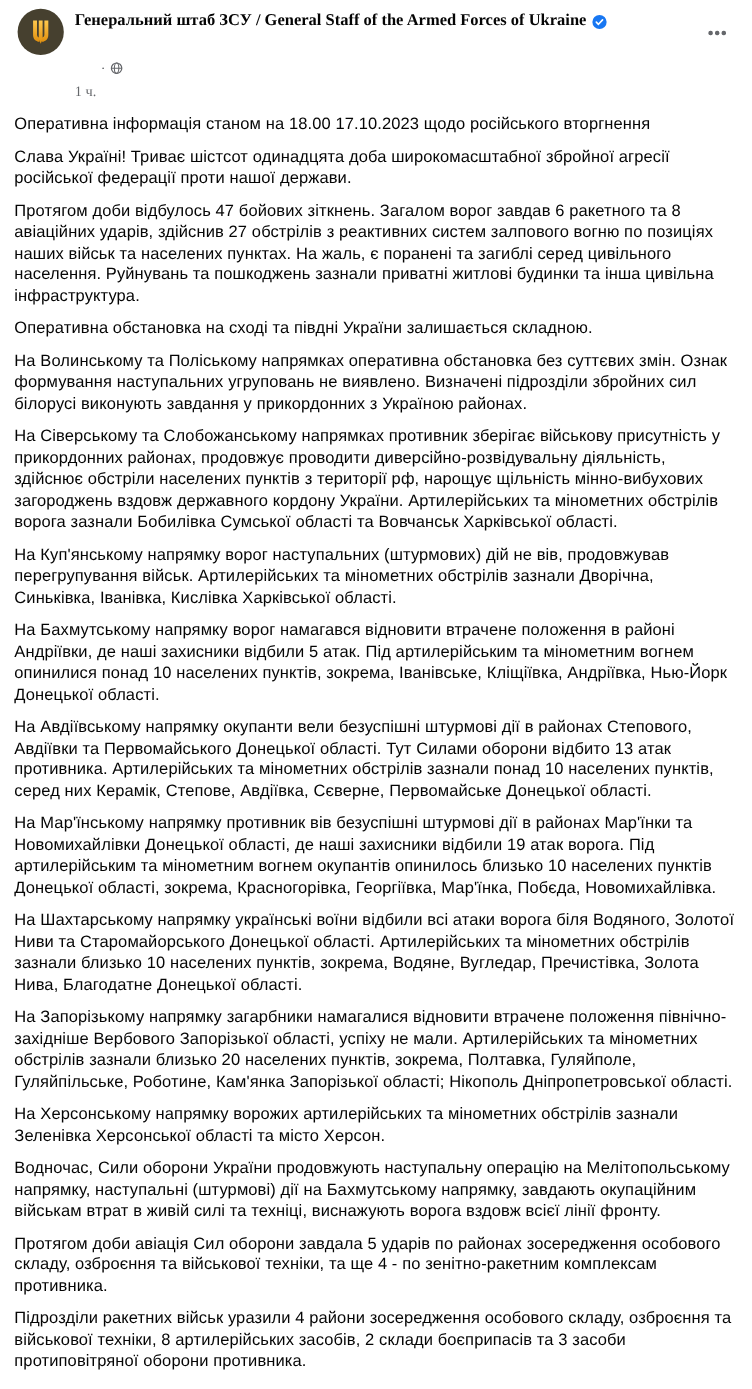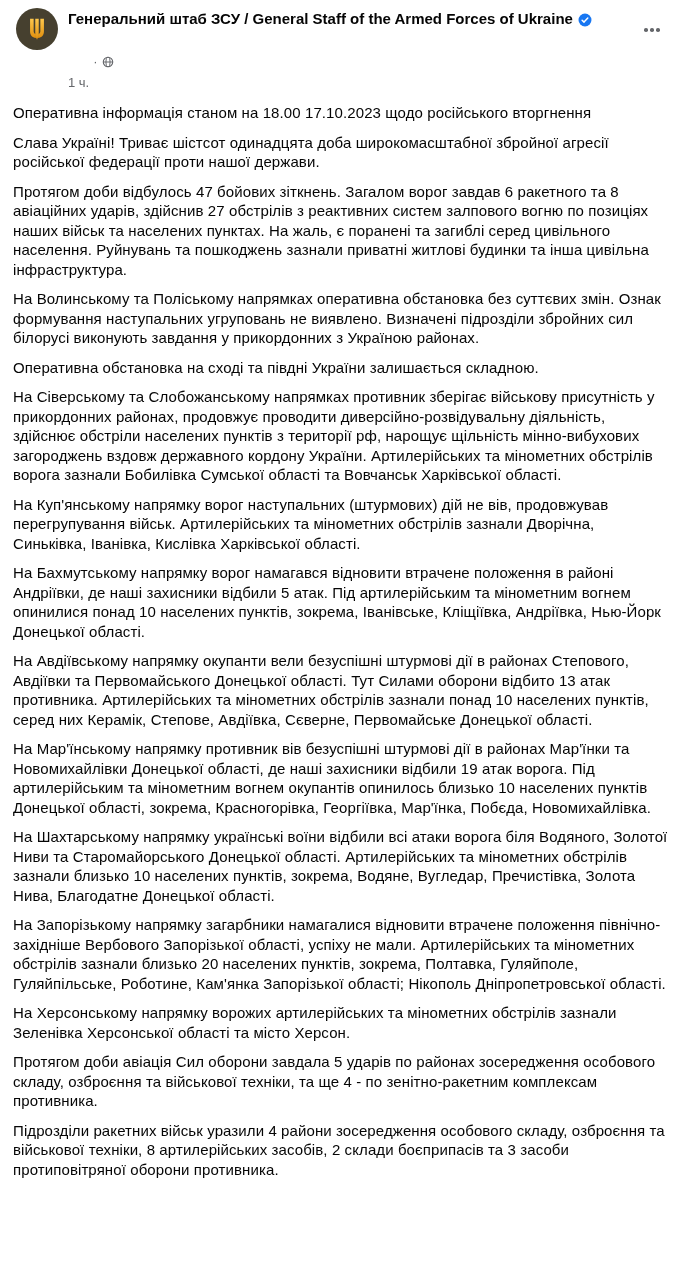--- a/index.html
+++ b/index.html
@@ -20,21 +20,21 @@
   }
   .avatar {
     width: 42px; height: 42px;
     border-radius: 50%;
     background: #46402f;
     flex: 0 0 42px;
     display: flex; align-items: center; justify-content: center;
     cursor: pointer;
   }
   .avatar svg { width: 26px; height: 26px; display: block; }
-  .header-info { margin-left: 10px; flex: 1 1 auto; min-width: 0; padding-top: 1px; }
+  .header-info { margin-left: 10px; flex: 1 1 auto; min-width: 0; padding-top: 1px; font-family: Liberation Serif, serif; }
   .page-name-row { display: flex; align-items: center; gap: 5px; }
   .page-name {
     font-size: 15px;
     font-weight: 700;
     color: #050505;
     line-height: 20px;
     text-decoration: none;
     cursor: pointer;
     white-space: nowrap;
   }
@@ -126,27 +126,28 @@
       <i></i>
       <i></i>
       <i></i>
     </button>
   </div>
 
   <div class="post-body">
     <p>Оперативна інформація станом на 18.00 17.10.2023 щодо російського вторгнення</p>
     <p>Слава Україні! Триває шістсот одинадцята доба широкомасштабної збройної агресії російської федерації проти нашої держави.</p>
     <p>Протягом доби відбулось 47 бойових зіткнень. Загалом ворог завдав 6 ракетного та 8 авіаційних ударів, здійснив 27 обстрілів з реактивних систем залпового вогню по позиціях наших військ та населених пунктах. На жаль, є поранені та загиблі серед цивільного населення. Руйнувань та пошкоджень зазнали приватні житлові будинки та інша цивільна інфраструктура.</p>
+    <p>Оперативна обстановка на сході та півдні України залишається складною.</p>
     <p>На Волинському та Поліському напрямках оперативна обстановка без суттєвих змін. Ознак формування наступальних угруповань не виявлено. Визначені підрозділи збройних сил білорусі виконують завдання у прикордонних з Україною районах.</p>
-    <p>Оперативна обстановка на сході та півдні України залишається складною.</p>
     <p>На Сіверському та Слобожанському напрямках противник зберігає військову присутність у прикордонних районах, продовжує проводити диверсійно-розвідувальну діяльність, здійснює обстріли населених пунктів з території рф, нарощує щільність мінно-вибухових загороджень вздовж державного кордону України. Артилерійських та мінометних обстрілів ворога зазнали Бобилівка Сумської області та Вовчанськ Харківської області.</p>
     <p>На Куп'янському напрямку ворог наступальних (штурмових) дій не вів, продовжував перегрупування військ. Артилерійських та мінометних обстрілів зазнали Дворічна, Синьківка, Іванівка, Кислівка Харківської області.</p>
     <p>На Бахмутському напрямку ворог намагався відновити втрачене положення в районі Андріївки, де наші захисники відбили 5 атак. Під артилерійським та мінометним вогнем опинилися понад 10 населених пунктів, зокрема, Іванівське, Кліщіївка, Андріївка, Нью-Йорк Донецької області.</p>
     <p>На Авдіївському напрямку окупанти вели безуспішні штурмові дії в районах Степового, Авдіївки та Первомайського Донецької області. Тут Силами оборони відбито 13 атак противника. Артилерійських та мінометних обстрілів зазнали понад 10 населених пунктів, серед них Керамік, Степове, Авдіївка, Сєверне, Первомайське Донецької області.</p>
     <p>На Мар'їнському напрямку противник вів безуспішні штурмові дії в районах Мар'їнки та Новомихайлівки Донецької області, де наші захисники відбили 19 атак ворога. Під артилерійським та мінометним вогнем окупантів опинилось близько 10 населених пунктів Донецької області, зокрема, Красногорівка, Георгіївка, Мар'їнка, Побєда, Новомихайлівка.</p>
     <p>На Шахтарському напрямку українські воїни відбили всі атаки ворога біля Водяного, Золотої Ниви та Старомайорського Донецької області. Артилерійських та мінометних обстрілів зазнали близько 10 населених пунктів, зокрема, Водяне, Вугледар, Пречистівка, Золота Нива, Благодатне Донецької області.</p>
     <p>На Запорізькому напрямку загарбники намагалися відновити втрачене положення північно-західніше Вербового Запорізької області, успіху не мали. Артилерійських та мінометних обстрілів зазнали близько 20 населених пунктів, зокрема, Полтавка, Гуляйполе, Гуляйпільське, Роботине, Кам'янка Запорізької області; Нікополь Дніпропетровської області.</p>
     <p>На Херсонському напрямку ворожих артилерійських та мінометних обстрілів зазнали Зеленівка Херсонської області та місто Херсон.</p>
+    <p>Водночас, Сили оборони України продовжують наступальну операцію на Мелітопольському напрямку, наступальні (штурмові) дії на Бахмутському напрямку, завдають окупаційним військам втрат в живій силі та техніці, виснажують ворога вздовж всієї лінії фронту.</p>
     <p>Протягом доби авіація Сил оборони завдала 5 ударів по районах зосередження особового складу, озброєння та військової техніки, та ще 4 - по зенітно-ракетним комплексам противника.</p>
     <p>Підрозділи ракетних військ уразили 4 райони зосередження особового складу, озброєння та військової техніки, 8 артилерійських засобів, 2 склади боєприпасів та 3 засоби протиповітряної оборони противника.</p>
   </div>
 
 </div>
 
 </body></html>

